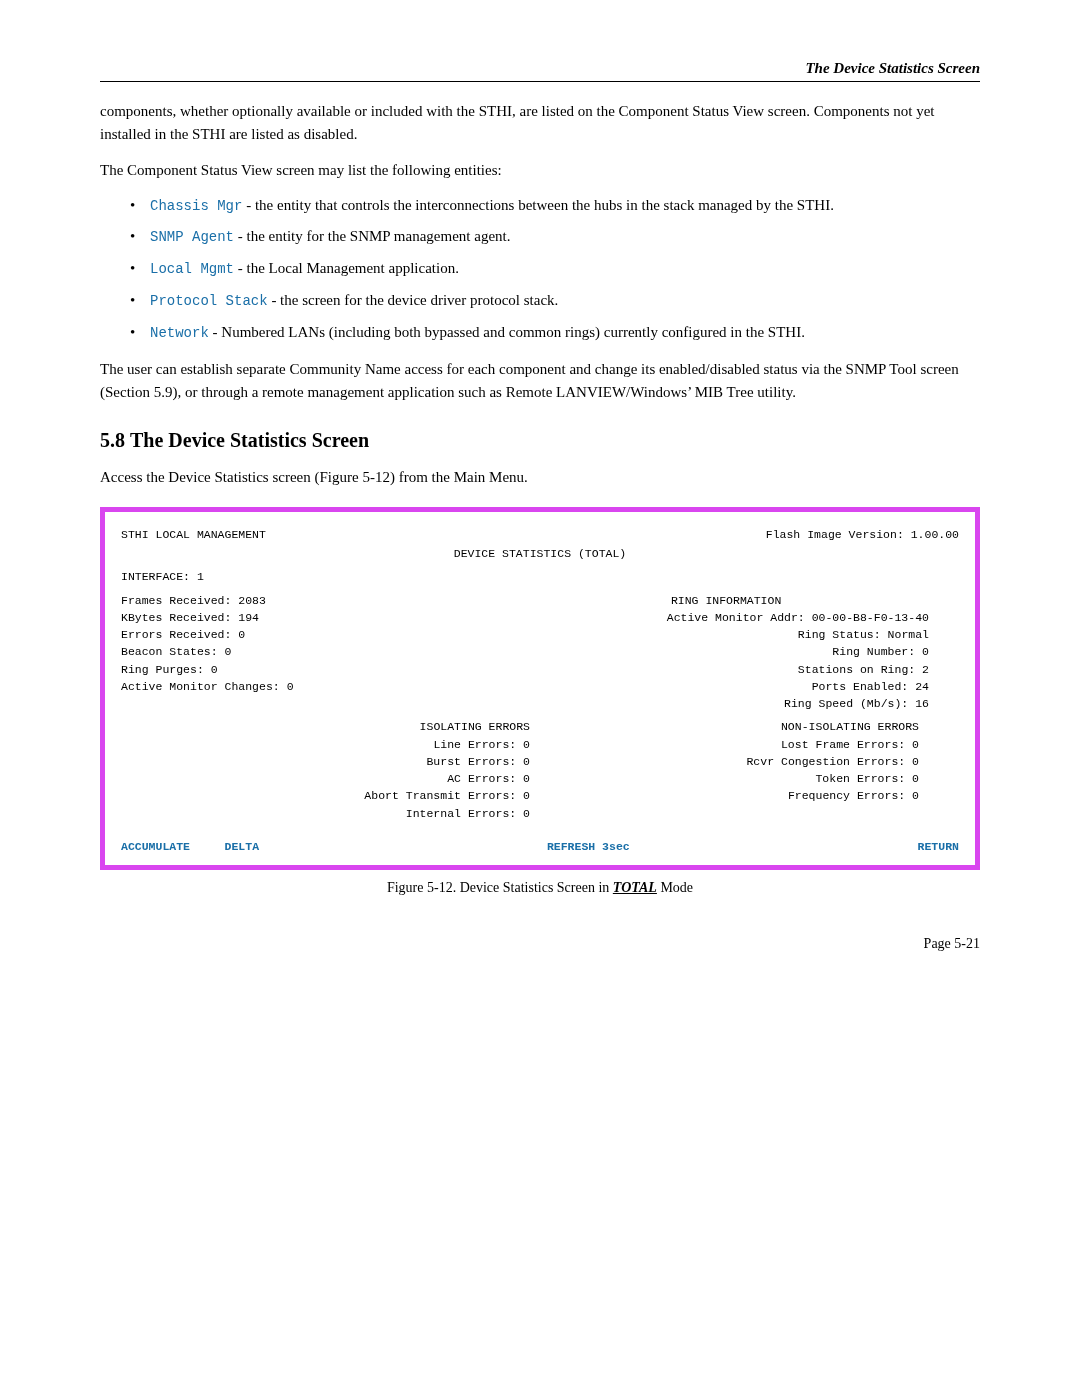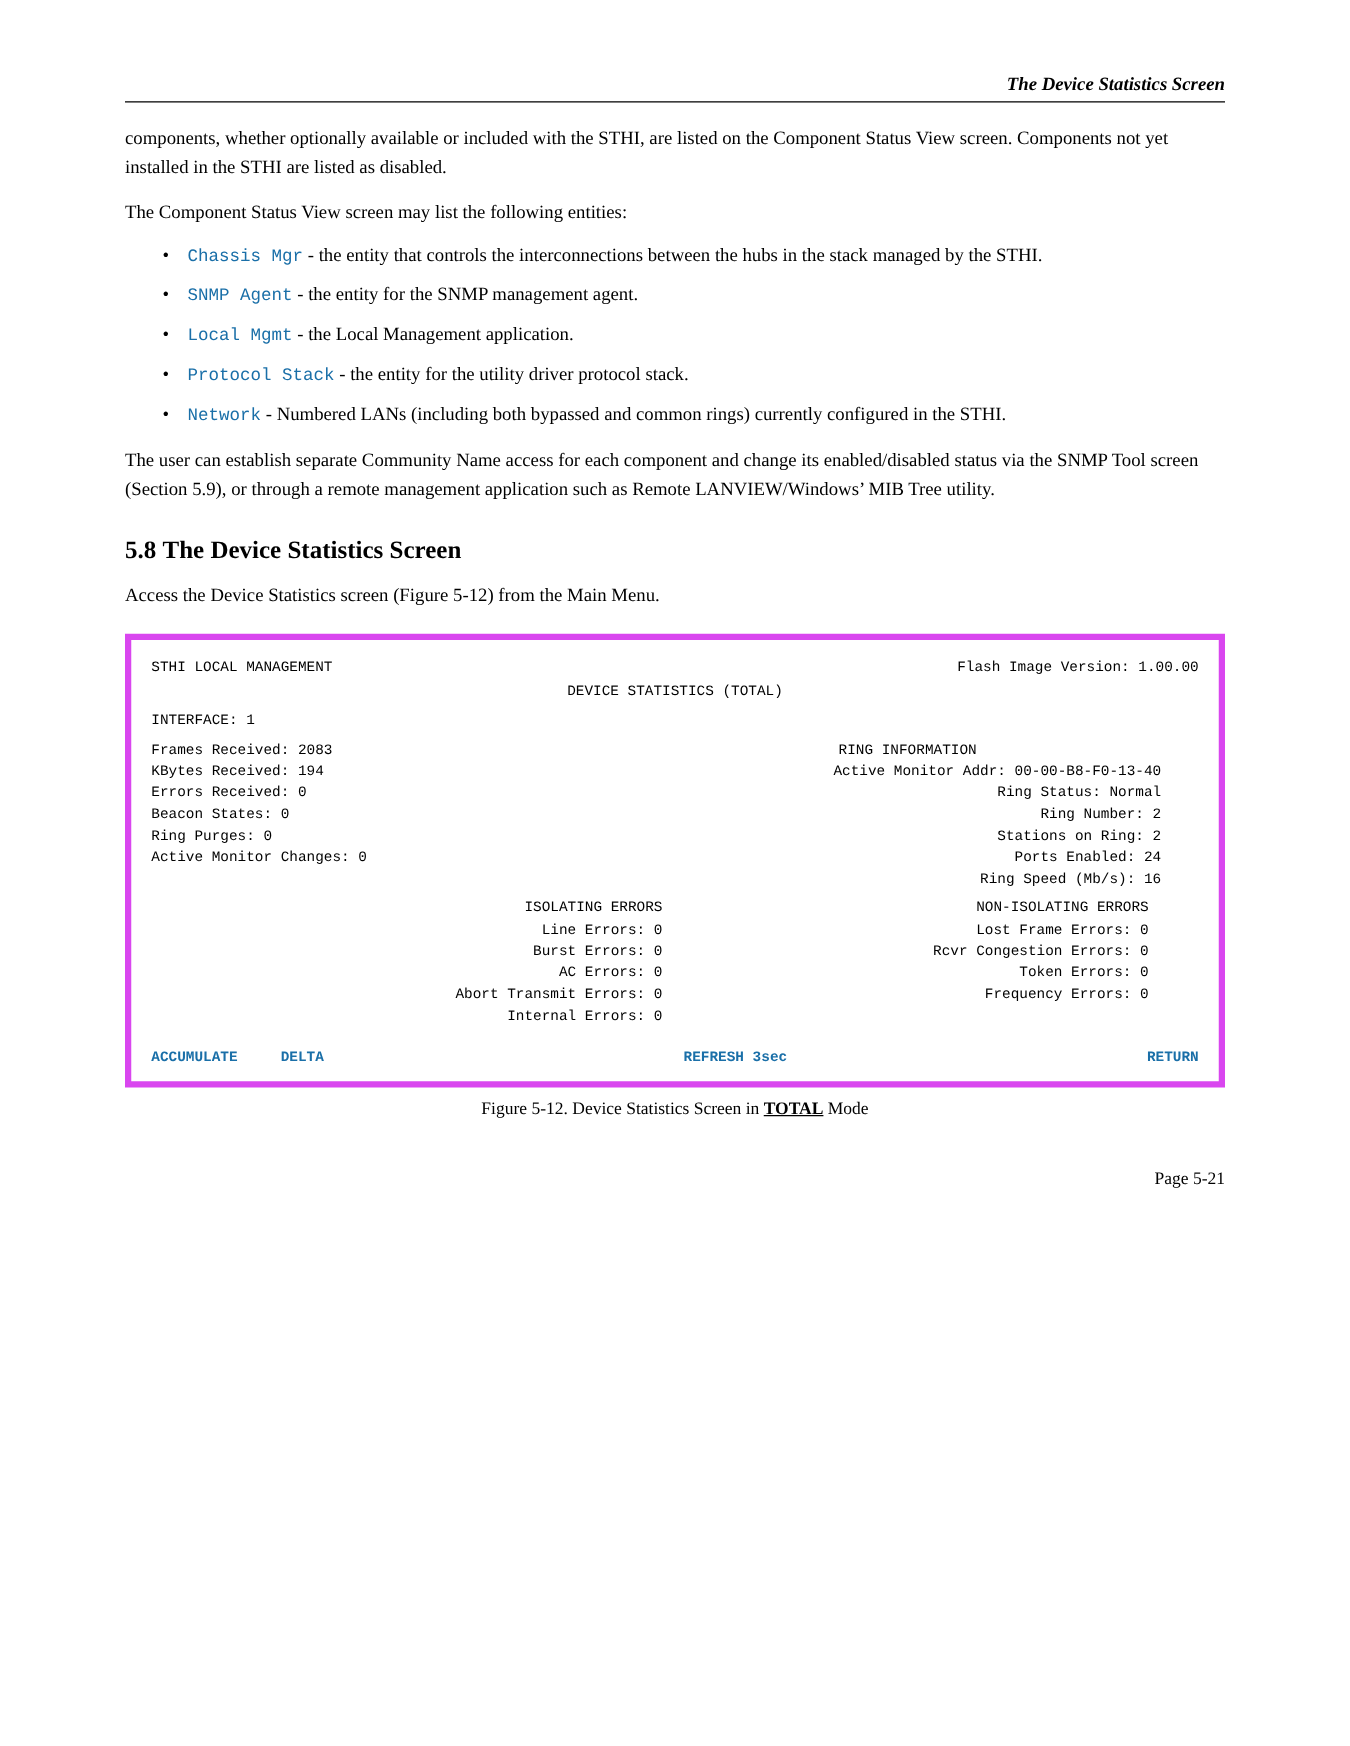--- a/index.html
+++ b/index.html
@@ -126,20 +126,21 @@
 
     .figure-caption {
       text-align: center;
       font-size: 14px;
       margin-bottom: 24px;
     }
 
     .figure-caption .bold-total {
       font-weight: bold;
       text-decoration: underline;
+      font-style: italic;
     }
 
     .page-number {
       text-align: right;
       font-size: 14px;
       margin-top: 40px;
     }
 
     .ring-info-section {
       display: flex;
@@ -175,21 +176,21 @@
   <li>
     <span class="code-inline">Chassis Mgr</span><span> - the entity that controls the interconnections between the hubs in the stack managed by the STHI.</span>
   </li>
   <li>
     <span class="code-inline">SNMP Agent</span><span> - the entity for the SNMP management agent.</span>
   </li>
   <li>
     <span class="code-inline">Local Mgmt</span><span> - the Local Management application.</span>
   </li>
   <li>
-    <span class="code-inline">Protocol Stack</span><span> - the entity for the utility driver protocol stack.</span>
+    <span class="code-inline">Protocol Stack</span><span> - the screen for the device driver protocol stack.</span>
   </li>
   <li>
     <span class="code-inline">Network</span><span> - Numbered LANs (including both bypassed and common rings) currently configured in the STHI.</span>
   </li>
 </ul>
 
 <p class="body-text">The user can establish separate Community Name access for each component and change its enabled/disabled status via the SNMP Tool screen (Section 5.9), or through a remote management application such as Remote LANVIEW/Windows’ MIB Tree utility.</p>
 
 <h2 class="section-heading">
   <span>5.8</span>&nbsp;<span>The Device Statistics Screen</span>
@@ -214,21 +215,21 @@
       <div>KBytes Received: 194</div>
       <div>Errors Received: 0</div>
       <div>Beacon States: 0</div>
       <div>Ring Purges: 0</div>
       <div>Active Monitor Changes: 0</div>
     </div>
     <div class="col-right">
       <div class="col-right-header">RING INFORMATION</div>
       <div>Active Monitor Addr: 00-00-B8-F0-13-40</div>
       <div>Ring Status: Normal</div>
-      <div>Ring Number: 2</div>
+      <div>Ring Number: 0</div>
       <div>Stations on Ring: 2</div>
       <div>Ports Enabled: 24</div>
       <div>Ring Speed (Mb/s): 16</div>
     </div>
   </div>
 
   <div class="ds-errors-row">
     <div class="ds-err-left">
       <div>ISOLATING ERRORS</div>
       <div>Line Errors: 0</div>

